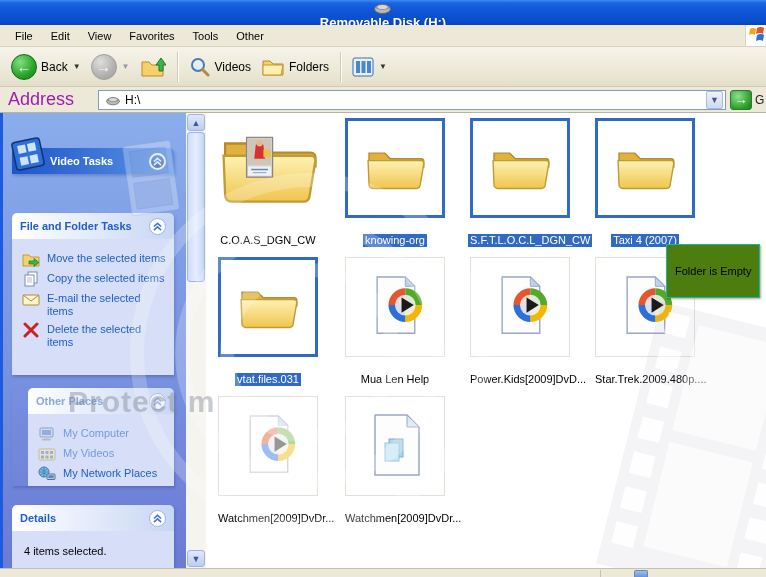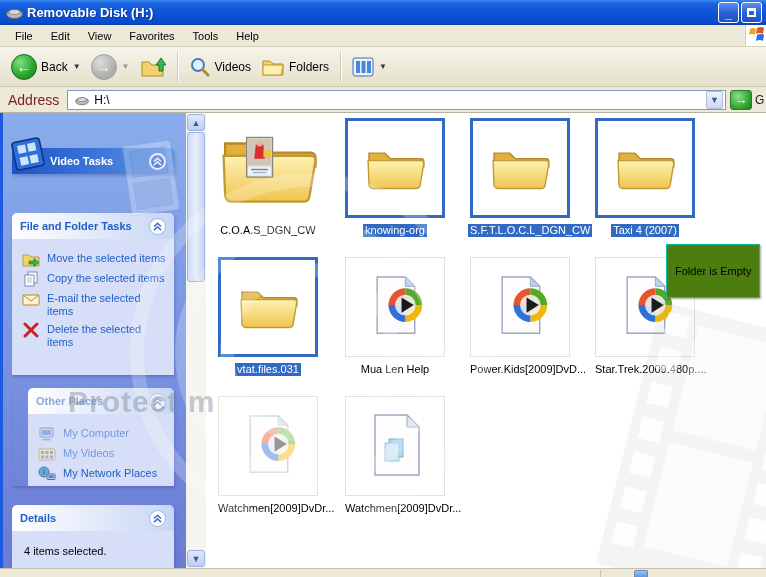--- a/index.html
+++ b/index.html
@@ -3,21 +3,21 @@
 <meta charset="utf-8">
 <style>
   html,body{margin:0;padding:0;background:#555;}
   *{box-sizing:border-box;}
   .window{position:relative;width:766px;height:577px;overflow:hidden;
     font-family:"Liberation Sans","DejaVu Sans",sans-serif;font-size:11px;color:#000;
     background:#fff;}
   
   .titlebar{position:absolute;left:0;top:0;right:0;height:25px;
     background:linear-gradient(180deg,#3a8ef2 0%,#1b63e0 12%,#0f55d6 45%,#0a4ccc 88%,#0a43b8 100%);
-    display:flex;align-items:center;padding:0 4px;}
+    display:flex;align-items:center;padding:0 4px;flex-direction:column;}
   .title-icon{width:17px;height:15px;margin:0 4px 0 2px;flex:0 0 auto;}
   .title-text{color:#fff;font-weight:bold;font-size:13px;text-shadow:1px 1px 1px #0a3aa0;flex:1;white-space:nowrap;}
   .winbtn{width:21px;height:21px;margin-left:2px;border-radius:3px;border:1px solid #fff;
     background:linear-gradient(180deg,#5f8ef0,#2b63d8 50%,#1e4fc0);display:flex;align-items:center;justify-content:center;flex:0 0 auto;}
   .winbtn .glyph{color:#fff;font-weight:bold;font-size:12px;line-height:10px;}
   .btn-min .glyph{align-self:flex-end;margin-bottom:3px;}
   .btn-max .inner{width:9px;height:9px;border:2px solid #fff;border-top-width:3px;}
   
   .menubar{position:absolute;left:0;top:25px;right:0;height:22px;background:#ece9d8;
     border-bottom:1px solid #d8d2bd;display:flex;align-items:center;padding-left:6px;}
@@ -32,21 +32,21 @@
   .nav-circle{width:26px;height:26px;border-radius:50%;display:flex;align-items:center;justify-content:center;}
   .nav-back{background:radial-gradient(circle at 35% 30%,#7fe07f,#2aa32a 60%,#187d18);border:1px solid #0f6b12;}
   .nav-fwd{background:radial-gradient(circle at 35% 30%,#dcdcdc,#a8a8a8 60%,#8f8f8f);border:1px solid #909090;opacity:.85;}
   .nav-arrow{color:#fff;font-size:15px;font-weight:bold;line-height:1;}
   .drop{font-size:8px;color:#333;margin-left:1px;}
   .drop.dis{color:#999;}
   .tb-sep{width:1px;height:30px;background:#d0cab2;margin:0 6px;box-shadow:1px 0 0 #fff;}
   
   .addressbar{position:absolute;left:0;top:87px;right:0;height:26px;background:#ece9d8;
     border-bottom:1px solid #b9b4a0;display:flex;align-items:center;padding:0 2px 0 8px;}
-  .addr-label{color:#7f1d1d;margin-right:8px;font-size:14px;}
+  .addr-label{color:#a21caf;margin-right:24px;font-size:18px;}
   .addr-field{flex:1;height:20px;background:#fff;border:1px solid #7f9db9;display:flex;align-items:center;padding:0 2px;}
   .addr-value{font-size:12px;}
   .addr-drop{width:17px;height:18px;margin-left:auto;background:linear-gradient(180deg,#eef2fb,#cdd9f2);
     border:1px solid #aabbdd;border-radius:2px;display:flex;align-items:center;justify-content:center;font-size:9px;color:#3a5a8c;}
   .go-btn{width:22px;height:20px;margin-left:4px;border-radius:3px;border:1px solid #2d7a2d;
     background:radial-gradient(circle at 35% 30%,#8fe08f,#2fa32f 65%,#1d7d1d);
     display:flex;align-items:center;justify-content:center;color:#fff;font-weight:bold;font-size:13px;flex:0 0 auto;}
   .go-label{width:9px;overflow:hidden;white-space:nowrap;margin-left:3px;font-size:12px;color:#222;}
   
   .main{position:absolute;left:0;top:113px;right:0;height:455px;background:#fff;}
@@ -75,21 +75,21 @@
     background:linear-gradient(180deg,#e0e9fb,#bccdf2);display:flex;align-items:center;justify-content:center;
     color:#3a5a9c;font-size:9px;}
   .sthumb{position:absolute;left:1px;top:19px;width:18px;height:150px;border-radius:3px;
     border:1px solid #9cb3e8;background:linear-gradient(90deg,#cfdcf8,#e6eefc 50%,#c4d4f4);}
   
   .content{position:absolute;left:206px;top:0;right:0;height:100%;background:#fff;overflow:hidden;}
   .cell{position:absolute;width:104px;text-align:center;}
   .thumb{width:100px;height:100px;margin:0 auto;background:#fff;display:flex;align-items:center;justify-content:center;}
   .thumb.box{border:1px solid #e3e0d8;}
   .thumb.sel{border:3px solid #316ac5;}
-  .item-label{display:inline-block;margin-top:6px;max-width:130px;white-space:nowrap;font-size:11px;line-height:13px;padding:0 2px;}
+  .item-label{display:inline-block;margin-top:16px;max-width:130px;white-space:nowrap;font-size:11px;line-height:13px;padding:0 2px;}
   .item-label.sel{background:#316ac5;color:#fff;}
   .faded-ico{opacity:.45;}
   
   .tooltip{position:absolute;left:460px;top:131px;background:#4d7c0f;border:1px solid #14b8a6;
     padding:20px 8px;font-size:11px;white-space:nowrap;box-shadow:1px 1px 2px rgba(0,0,0,.35);z-index:20;}
   
   .bottomstrip{position:absolute;left:0;bottom:0;right:0;height:9px;background:#ece9d8;border-top:1px solid #c8c2aa;}
   .bs-sep{position:absolute;left:600px;top:1px;width:1px;height:8px;background:#c8c2aa;}
   .bs-icon{position:absolute;left:634px;top:1px;width:14px;height:8px;background:linear-gradient(180deg,#9cc2f0,#5b8cd8);border:1px solid #6d86b4;border-bottom:none;border-radius:2px 2px 0 0;}
   
@@ -151,21 +151,21 @@
         <span class="inner"></span>
       </div>
   </div>
 
   <div class="menubar">
     <span class="menu-item">File</span>
     <span class="menu-item">Edit</span>
     <span class="menu-item">View</span>
     <span class="menu-item">Favorites</span>
     <span class="menu-item">Tools</span>
-    <span class="menu-item">Help</span>
+    <span class="menu-item">Other</span>
     <div class="menu-logo-box">
       <svg width="21" height="21" viewBox="0 0 21 21">
         <path d="M11 3 q4 -2 7 0 l-1 6 q-3 -2 -7 0 z" fill="#e2571f"></path>
         <path d="M11 10 q4 -2 7 0 l-1 6 q-3 -2 -7 0 z" fill="#2e6fd8"></path>
         <path d="M4 4 q3 -2 6 0 l-1 6 q-3 -2 -6 0 z" fill="#f2a41c"></path>
       </svg>
     </div>
   </div>
 
   <div class="toolbar">

